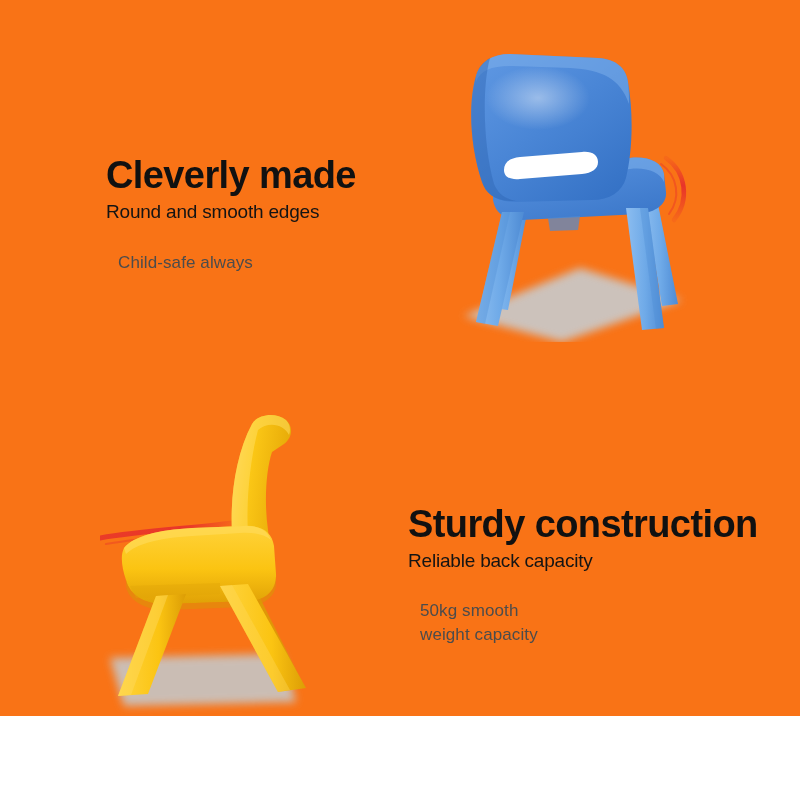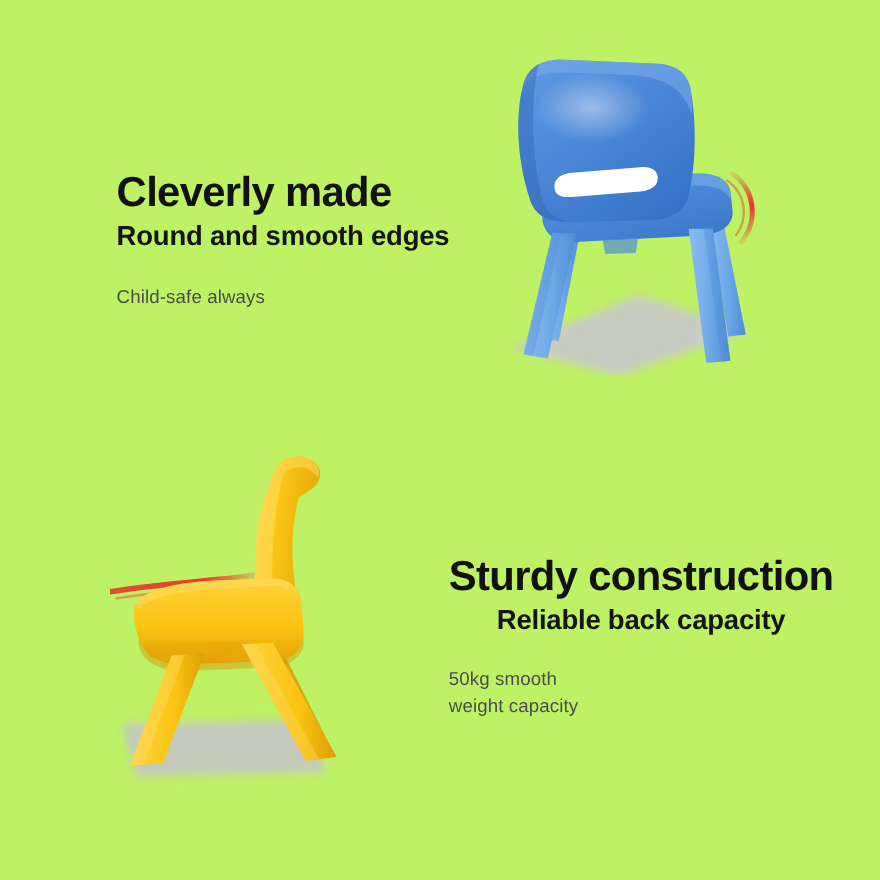--- a/index.html
+++ b/index.html
@@ -8,55 +8,54 @@
     padding: 0;
     background: #ffffff;
   }
   body {
     font-family: "Liberation Sans", sans-serif;
     -webkit-font-smoothing: antialiased;
   }
   #canvas {
     position: relative;
     width: 800px;
-    height: 800px;
-    background: #bef264;
+    height: 716px;
+    background: #f97316;
     overflow: hidden;
   }
 
   
   .text-block {
     position: absolute;
   }
   .headline {
     font-size: 38px;
     font-weight: 700;
     color: #111111;
     letter-spacing: -0.6px;
     line-height: 1.0;
     white-space: nowrap;
     margin: 0;
   }
   .subhead {
-    font-size: 25px;
-    font-weight: 700;
+    font-size: 19px;
+    font-weight: 400;
     color: #141414;
     letter-spacing: -0.2px;
     line-height: 1.15;
     white-space: nowrap;
     margin: 7px 0 0 0;
-    text-align: center;
   }
   .bodytext {
     font-size: 17px;
     font-weight: 400;
     color: #4c4c4c;
     letter-spacing: 0.1px;
     line-height: 1.45;
-    margin: 0;
+    margin: 12px;
   }
   .bodytext .line { display: block; }
 
   #block-cleverly { left: 106px; top: 156px; }
   #block-cleverly .bodytext { margin-top: 28px; }
 
   #block-sturdy { left: 408px; top: 505px; }
   #block-sturdy .bodytext { margin-top: 27px; }
 
   

